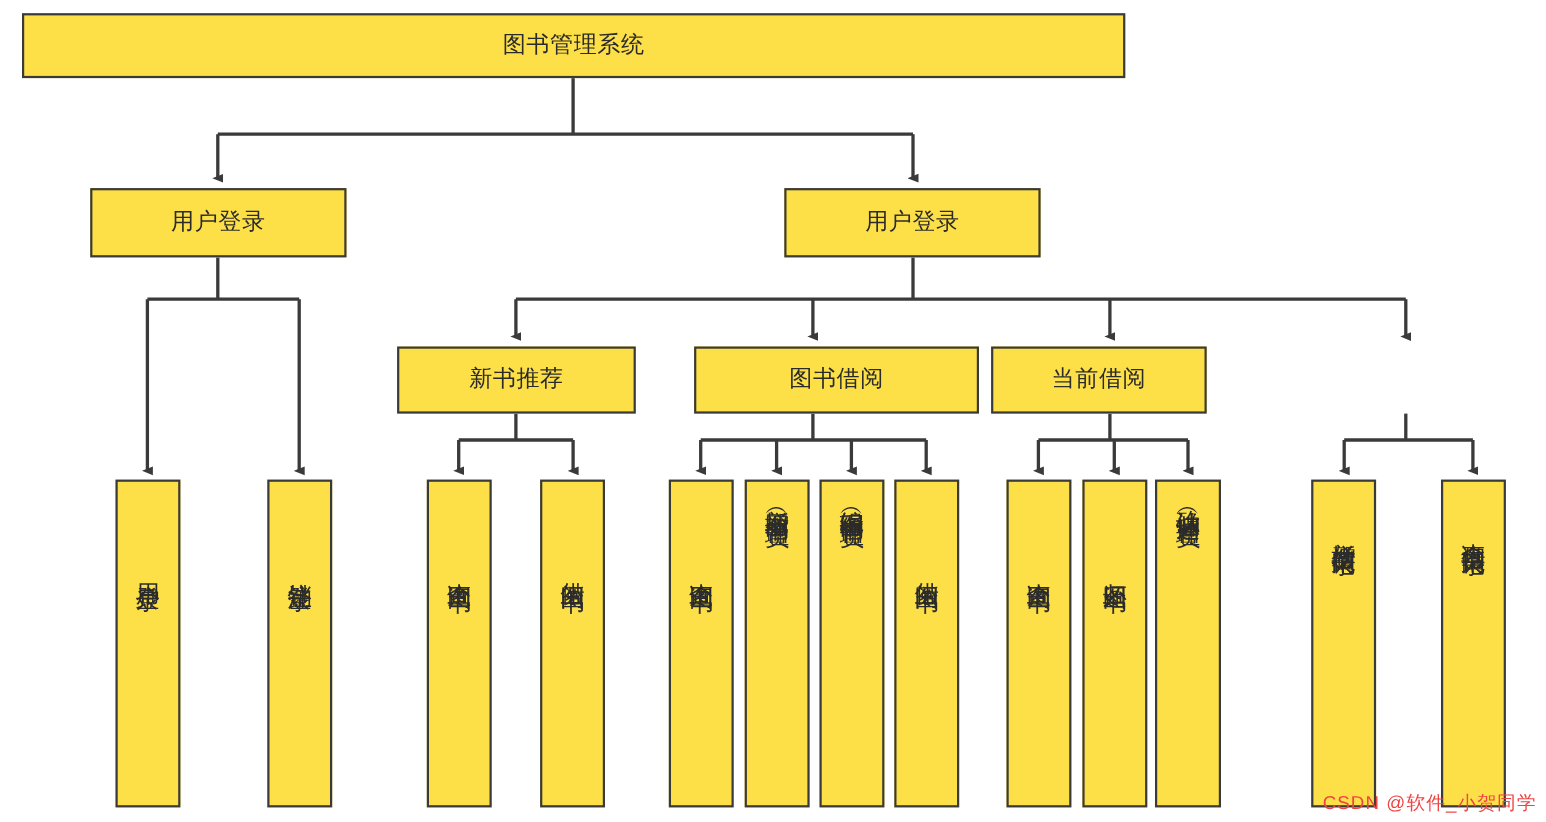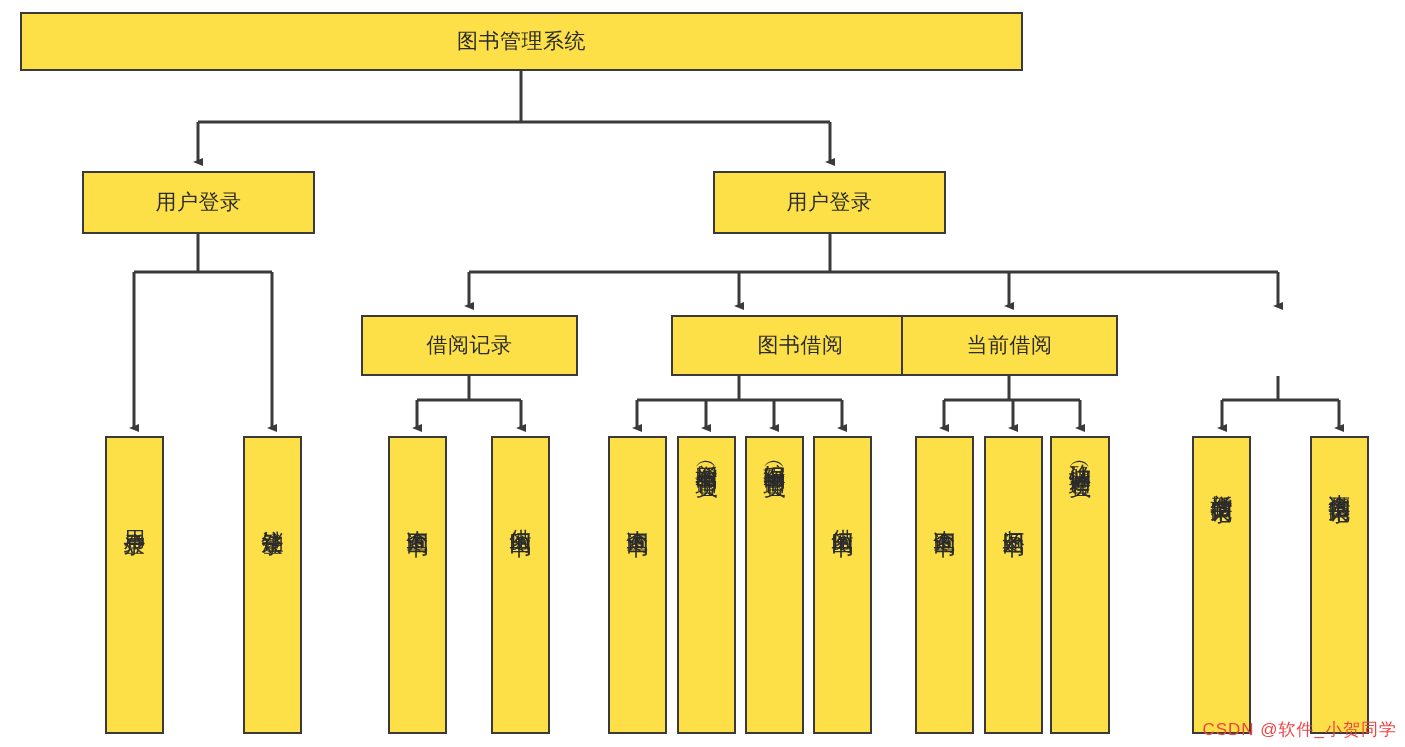--- a/index.html
+++ b/index.html
@@ -130,26 +130,26 @@
   </div>
 
   <div class="node horiz" style="left:82px; top:171px; width:233px; height:63px;">
     <span class="label">用户登录</span>
   </div>
   <div class="node horiz" style="left:713px; top:171px; width:233px; height:63px;">
     <span class="label">用户登录</span>
   </div>
 
   <div class="node horiz" style="left:361px; top:315px; width:217px; height:61px;">
-    <span class="label">借阅记录</span>
+    <span class="label">新书推荐</span>
   </div>
-  <div class="node horiz" style="left:631px; top:315px; width:259px; height:61px;margin-left:40px;">
+  <div class="node horiz" style="left:631px; top:315px; width:259px; height:61px;">
     <span class="label">图书借阅</span>
   </div>
-  <div class="node horiz" style="left:901px; top:315px; width:217px; height:61px;text-align:right;">
+  <div class="node horiz" style="left:901px; top:315px; width:196px; height:61px;text-align:right;">
     <span class="label">当前借阅</span>
   </div>
 
   <div class="node vert" style="left:105px; top:436px; width:59px; height:298px; padding-top:74px;">
     <span class="label">用户登录</span>
   </div>
   <div class="node vert" style="left:243px; top:436px; width:59px; height:298px; padding-top:74px;">
     <span class="label">注销登录</span>
   </div>
 

